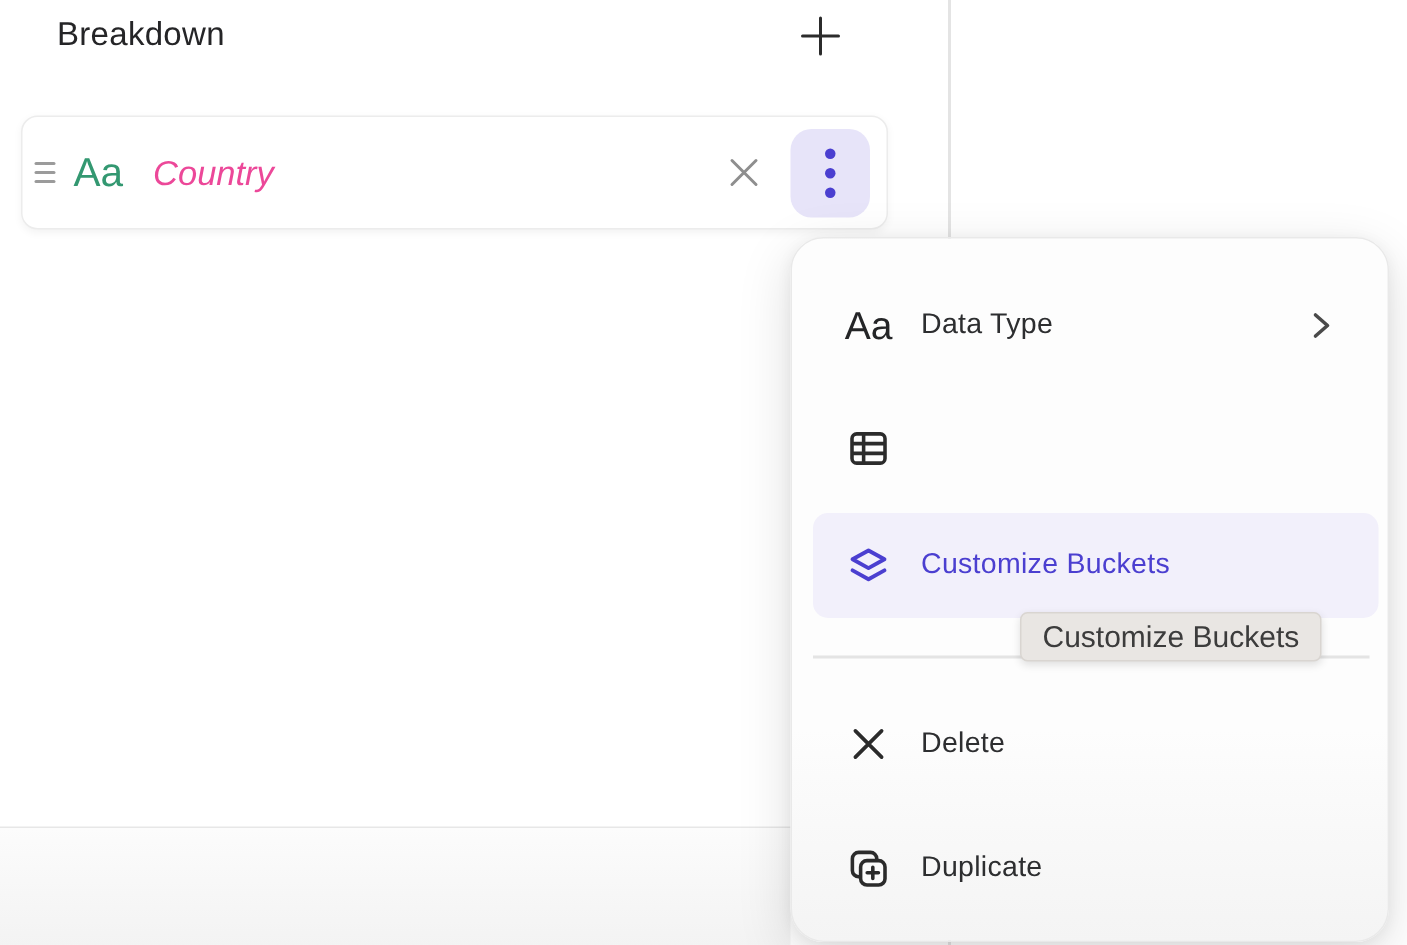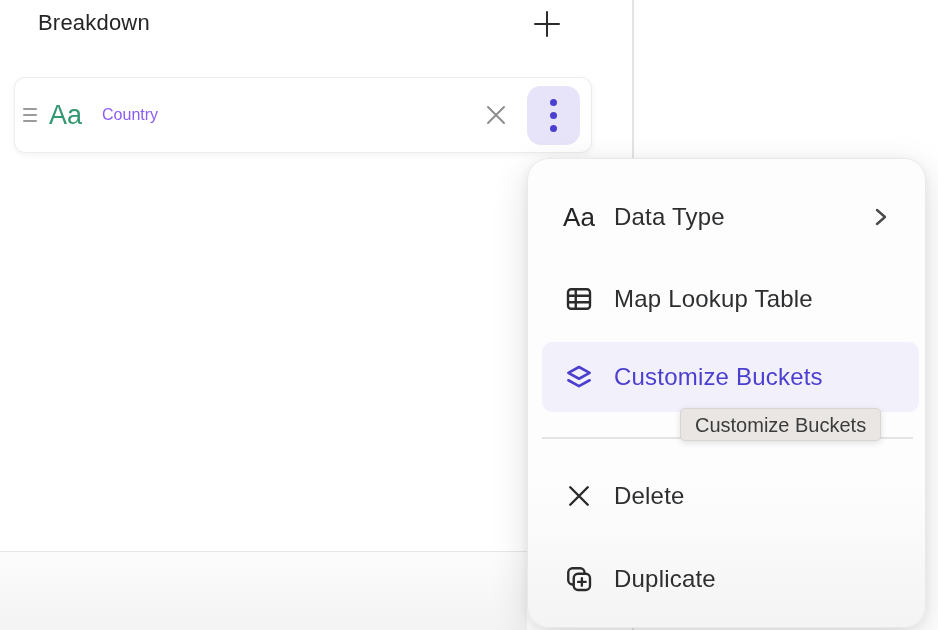--- a/index.html
+++ b/index.html
@@ -19,21 +19,21 @@
   
   .card{
     position:absolute;left:14px;top:77px;width:578px;height:76px;box-sizing:border-box;
     background:#ffffff;border:1px solid #ececec;border-radius:11px;
     box-shadow:0 2px 6px rgba(0,0,0,.05);
     display:flex;align-items:center;z-index:1;
   }
   .drag-handle{width:14px;margin-left:8px;display:flex;flex-direction:column;gap:4px;cursor:grab;}
   .drag-handle i{display:block;height:2px;background:#9b9b9b;border-radius:1px;}
   .type-glyph{color:var(--green,#339871);font-size:27px;font-weight:500;margin-left:12px;}
-  .card-label{color:#8b5cf6;font-size:16px;margin-left:20px;flex:1;}
+  .card-label{color:#ec4899;font-size:23px;margin-left:20px;flex:1;font-style:italic;}
   .close-btn{width:34px;height:34px;display:flex;align-items:center;justify-content:center;background:none;border:none;padding:0;cursor:pointer;margin-right:14px;}
   .kebab-btn{
     width:53px;height:59px;margin-right:11px;border:none;cursor:pointer;
     background:var(--kebab-bg,#e7e4f9);border-radius:14px;
     display:flex;flex-direction:column;align-items:center;justify-content:center;gap:6px;
   }
   .kebab-btn i{width:7px;height:7px;border-radius:50%;background:var(--accent,#4b3fd0);}
 
   
   .left-footer{
@@ -50,21 +50,21 @@
     box-shadow:0 10px 36px rgba(0,0,0,.13),0 2px 10px rgba(0,0,0,.06);
     z-index:2;
   }
   .menu-item{
     position:absolute;left:14px;width:377px;height:70px;border-radius:10px;
     display:flex;align-items:center;cursor:pointer;
   }
   .menu-item.highlight{background:var(--highlight,#f2f0fb);}
   .mi-icon{width:30px;margin-left:22px;display:flex;align-items:center;justify-content:center;flex-shrink:0;}
   .mi-aa{font-size:26px;font-weight:500;color:#242527;}
-  .mi-label{font-size:24px;font-weight:500;color:#2d2e30;margin-left:20px;flex:1;letter-spacing:.2px;}
+  .mi-label{font-size:19px;font-weight:500;color:#2d2e30;margin-left:20px;flex:1;letter-spacing:.2px;}
   .menu-item.highlight .mi-label{color:var(--accent,#4b3fd0);}
   .mi-chevron{margin-right:30px;display:flex;align-items:center;}
   .menu-divider{position:absolute;left:14px;top:278px;width:371px;height:0;border-top:2px solid #e4e4e4;}
 
   
   .tooltip{
     position:absolute;left:680px;top:408px;height:33px;line-height:33px;
     padding:0 14px;box-sizing:border-box;white-space:nowrap;
     background:#e9e6e3;border:1px solid #d9d5d1;border-radius:5px;
     box-shadow:0 2px 6px rgba(0,0,0,.12);
@@ -123,21 +123,20 @@
 
   <div class="menu-item" style="top:105px">
     <span class="mi-icon">
       <svg width="30" height="30" viewBox="0 0 24 24">
           <g stroke="#2b2b2b" stroke-width="1.9" fill="none" stroke-linejoin="round">
             <rect x="3.2" y="4.2" width="17.6" height="15.6" rx="2.5"></rect>
             <path d="M9.4 4.2v15.6M3.2 9.4h17.6M3.2 14.6h17.6"></path>
           </g>
         </svg>
     </span>
-    <span class="mi-label">Map Lookup Table</span>
   </div>
 
   <div class="menu-item highlight" style="top:183px">
     <span class="mi-icon">
       <svg width="30" height="30" viewBox="0 0 24 24">
           <g stroke="#4b3fd0" stroke-width="2.1" fill="none" stroke-linejoin="round" stroke-linecap="round">
             <path d="M12 4l8.5 4.7L12 13.4 3.5 8.7 12 4z"></path>
             <path d="M3.5 14.6L12 19.3l8.5-4.7"></path>
           </g>
         </svg>

